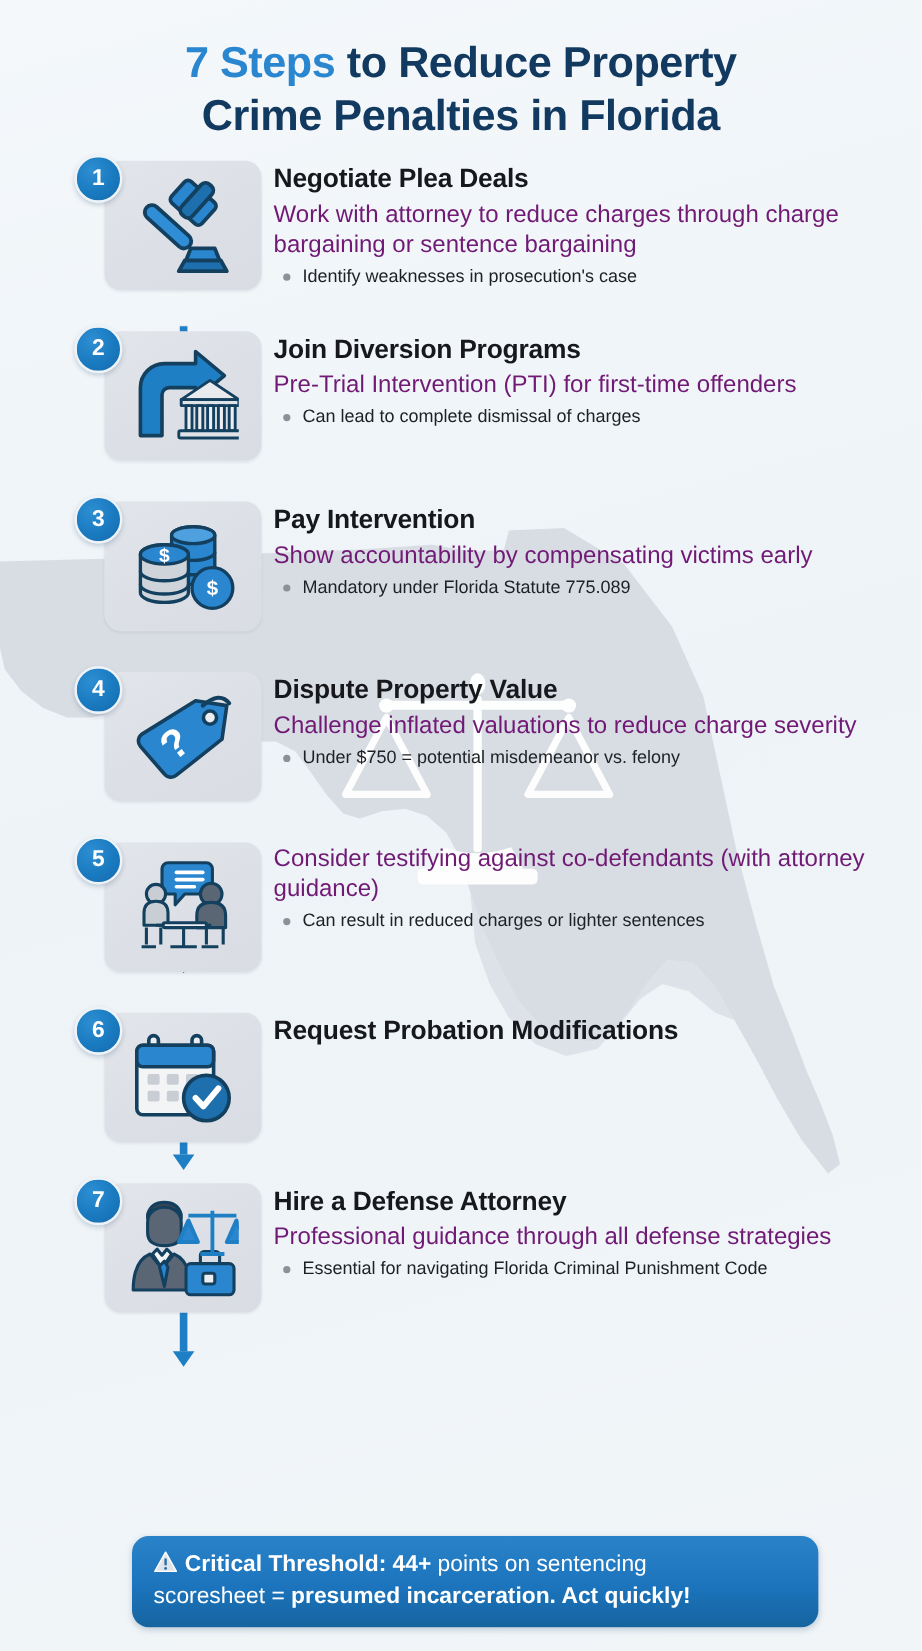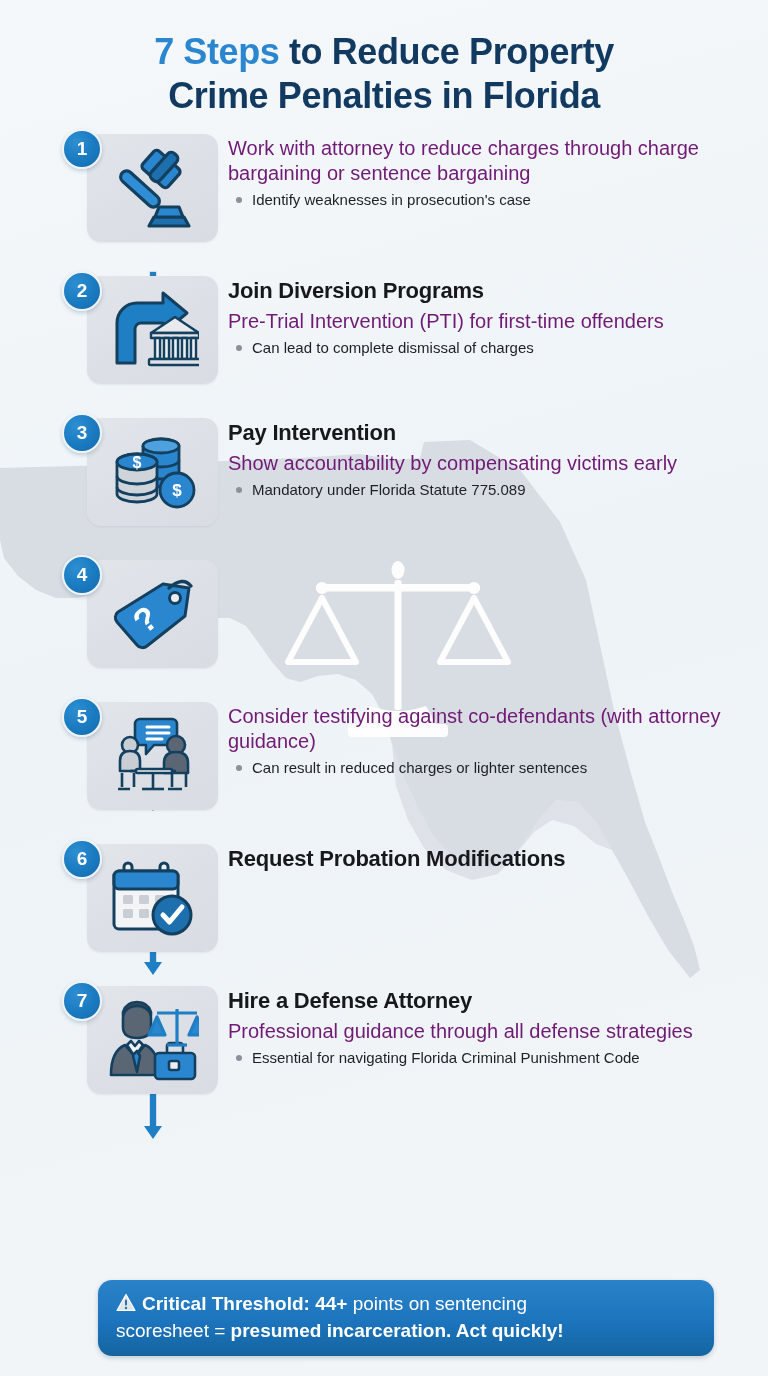--- a/index.html
+++ b/index.html
@@ -88,22 +88,22 @@
   }
   .arrow .head{
     width:0; height:0; margin:0 auto;
     border-left:9px solid transparent;
     border-right:9px solid transparent;
     border-top:13px solid #1f7fc4;
   }
 
   
   #banner{
-    position:absolute; left:98px; top:1280px;
-    width:616px; z-index:5;
+    position:absolute; left:110px; top:1280px;
+    width:572px; z-index:5;
     background:linear-gradient(180deg,#2a82c8 0%,#1c74bd 55%,#15649f 100%);
     border-radius:14px;
     padding:11px 20px 13px 18px;
     box-shadow:0 2px 5px rgba(20,60,100,.22);
     color:#ffffff;
   }
   #banner .line{ font-size:19px; line-height:1.32; }
   #banner .b-bold{ font-weight:bold; }
   #banner .warn{
     display:inline-block; vertical-align:-2px; margin-right:6px;
@@ -160,20 +160,21 @@
             <rect x="34" y="10" width="34" height="24" rx="4" transform="rotate(42 51 22)" fill="#2b86d0"></rect>
             <rect x="6" y="36" width="48" height="12" rx="6" transform="rotate(42 30 42)" fill="#2f8ed6"></rect>
             <rect x="48" y="3" width="12" height="34" rx="5" transform="rotate(42 54 20)" fill="#1d6fae"></rect>
             <path d="M44,70 h30 l5,9 h-40 Z" fill="#1d6fae"></path>
             <path d="M49,60 h20 l4,10 h-28 Z" fill="#2b86d0"></path>
           </g>
         </svg>
       </div>
     </div>
     <div class="txt">
+      <div class="s-title">Negotiate Plea Deals</div>
       <div class="s-desc">Work with attorney to reduce charges through charge bargaining or sentence bargaining</div>
       <div class="s-bullet">Identify weaknesses in prosecution's case</div>
     </div>
   </div>
 
   <div class="step s2">
     <div class="tile-wrap">
       <div class="badge">2</div>
       <div class="icon-tile">
         <svg width="92" height="82" viewBox="0 0 92 82">
@@ -232,20 +233,25 @@
       <div class="icon-tile">
         <svg width="88" height="80" viewBox="0 0 88 80">
           <g stroke="#14405f" stroke-width="3" stroke-linejoin="round">
             <path d="M54,10 L80,14 L76,42 L38,72 a7,7 0 0 1 -10,-1 L8,48 a7,7 0 0 1 1,-10 Z" fill="#2b86d0"></path>
             <circle cx="66" cy="24" r="5.5" fill="#eceef1"></circle>
             <path d="M60,14 q14,-12 22,-2" fill="none" stroke-width="3.4" stroke-linecap="round"></path>
           </g>
           <text x="40" y="56" font-size="34" font-weight="bold" fill="#ffffff" text-anchor="middle" transform="rotate(-38 40 50)" font-family="Liberation Sans, sans-serif">?</text>
         </svg>
       </div>
+    </div>
+    <div class="txt">
+      <div class="s-title">Dispute Property Value</div>
+      <div class="s-desc">Challenge inflated valuations to reduce charge severity</div>
+      <div class="s-bullet">Under $750 = potential misdemeanor vs. felony</div>
     </div>
   </div>
 
   <div class="step s5">
     <div class="tile-wrap">
       <div class="badge">5</div>
       <div class="icon-tile">
         <svg width="90" height="82" viewBox="0 0 90 82">
           <g stroke="#14405f" stroke-width="2.6" stroke-linejoin="round" fill="none">
             <path d="M32,4 h32 a5,5 0 0 1 5,5 v16 a5,5 0 0 1 -5,5 h-18 l-8,9 v-9 h-6 a5,5 0 0 1 -5,-5 v-16 a5,5 0 0 1 5,-5 Z" fill="#2b86d0"></path>

